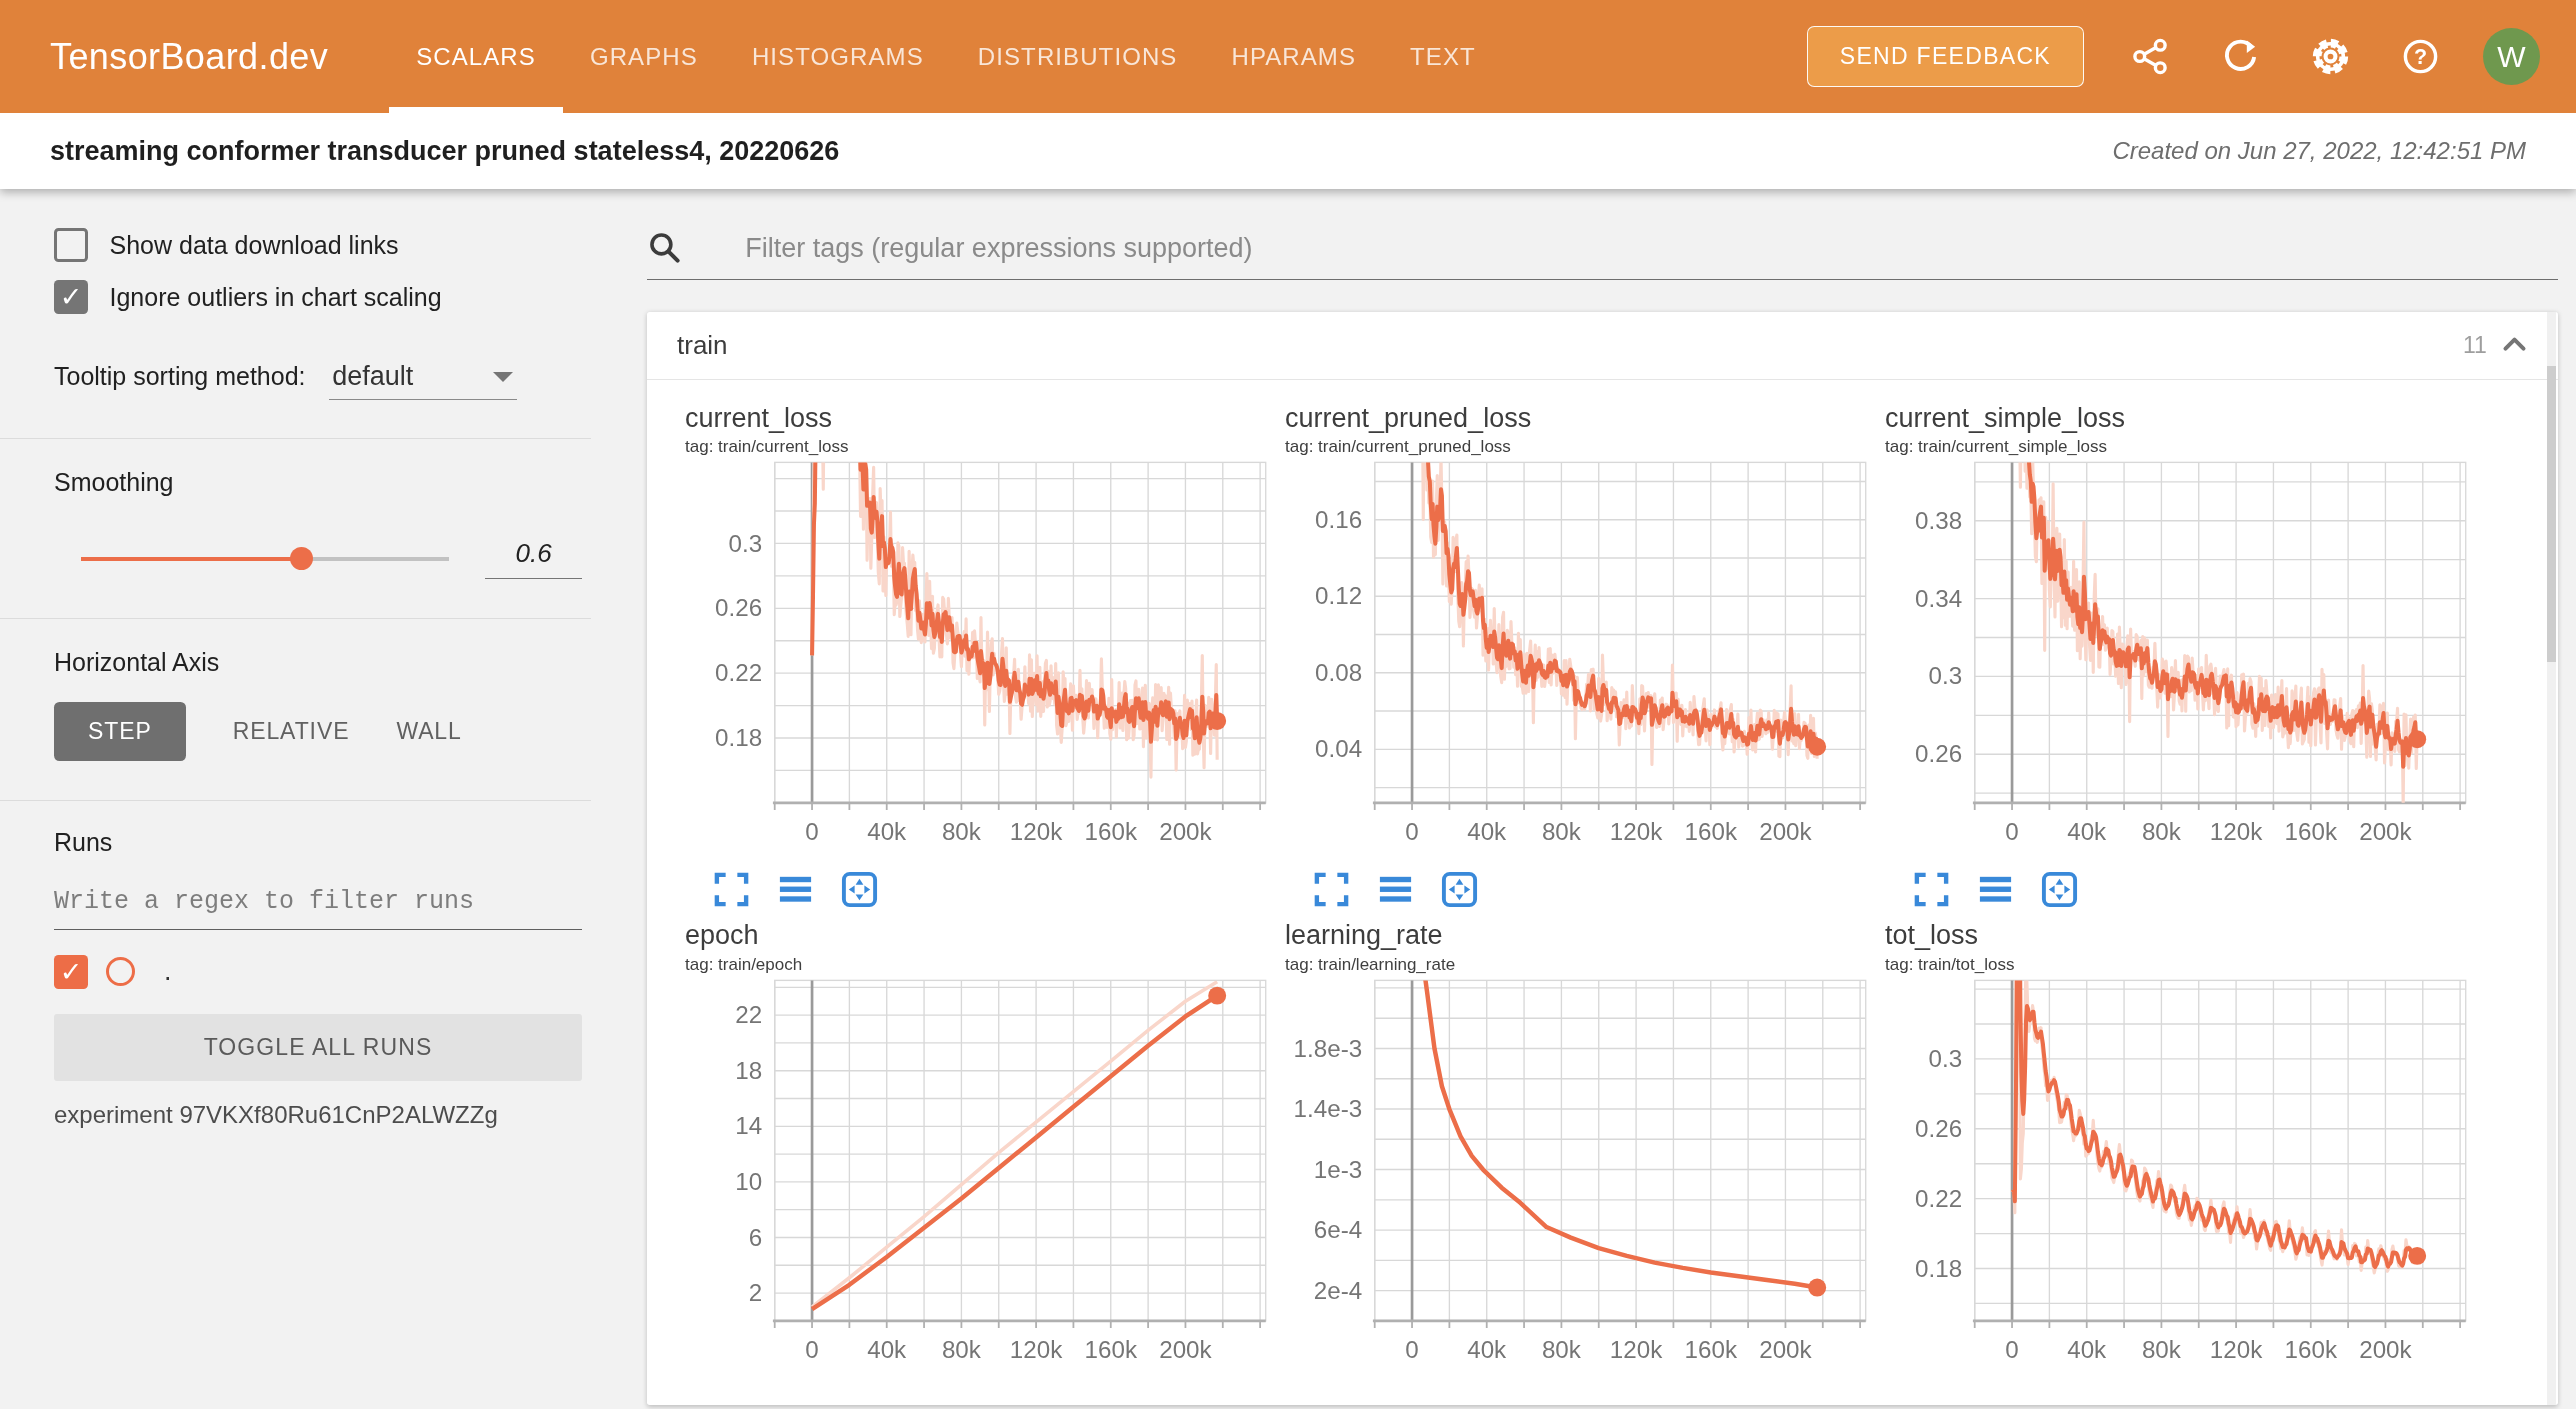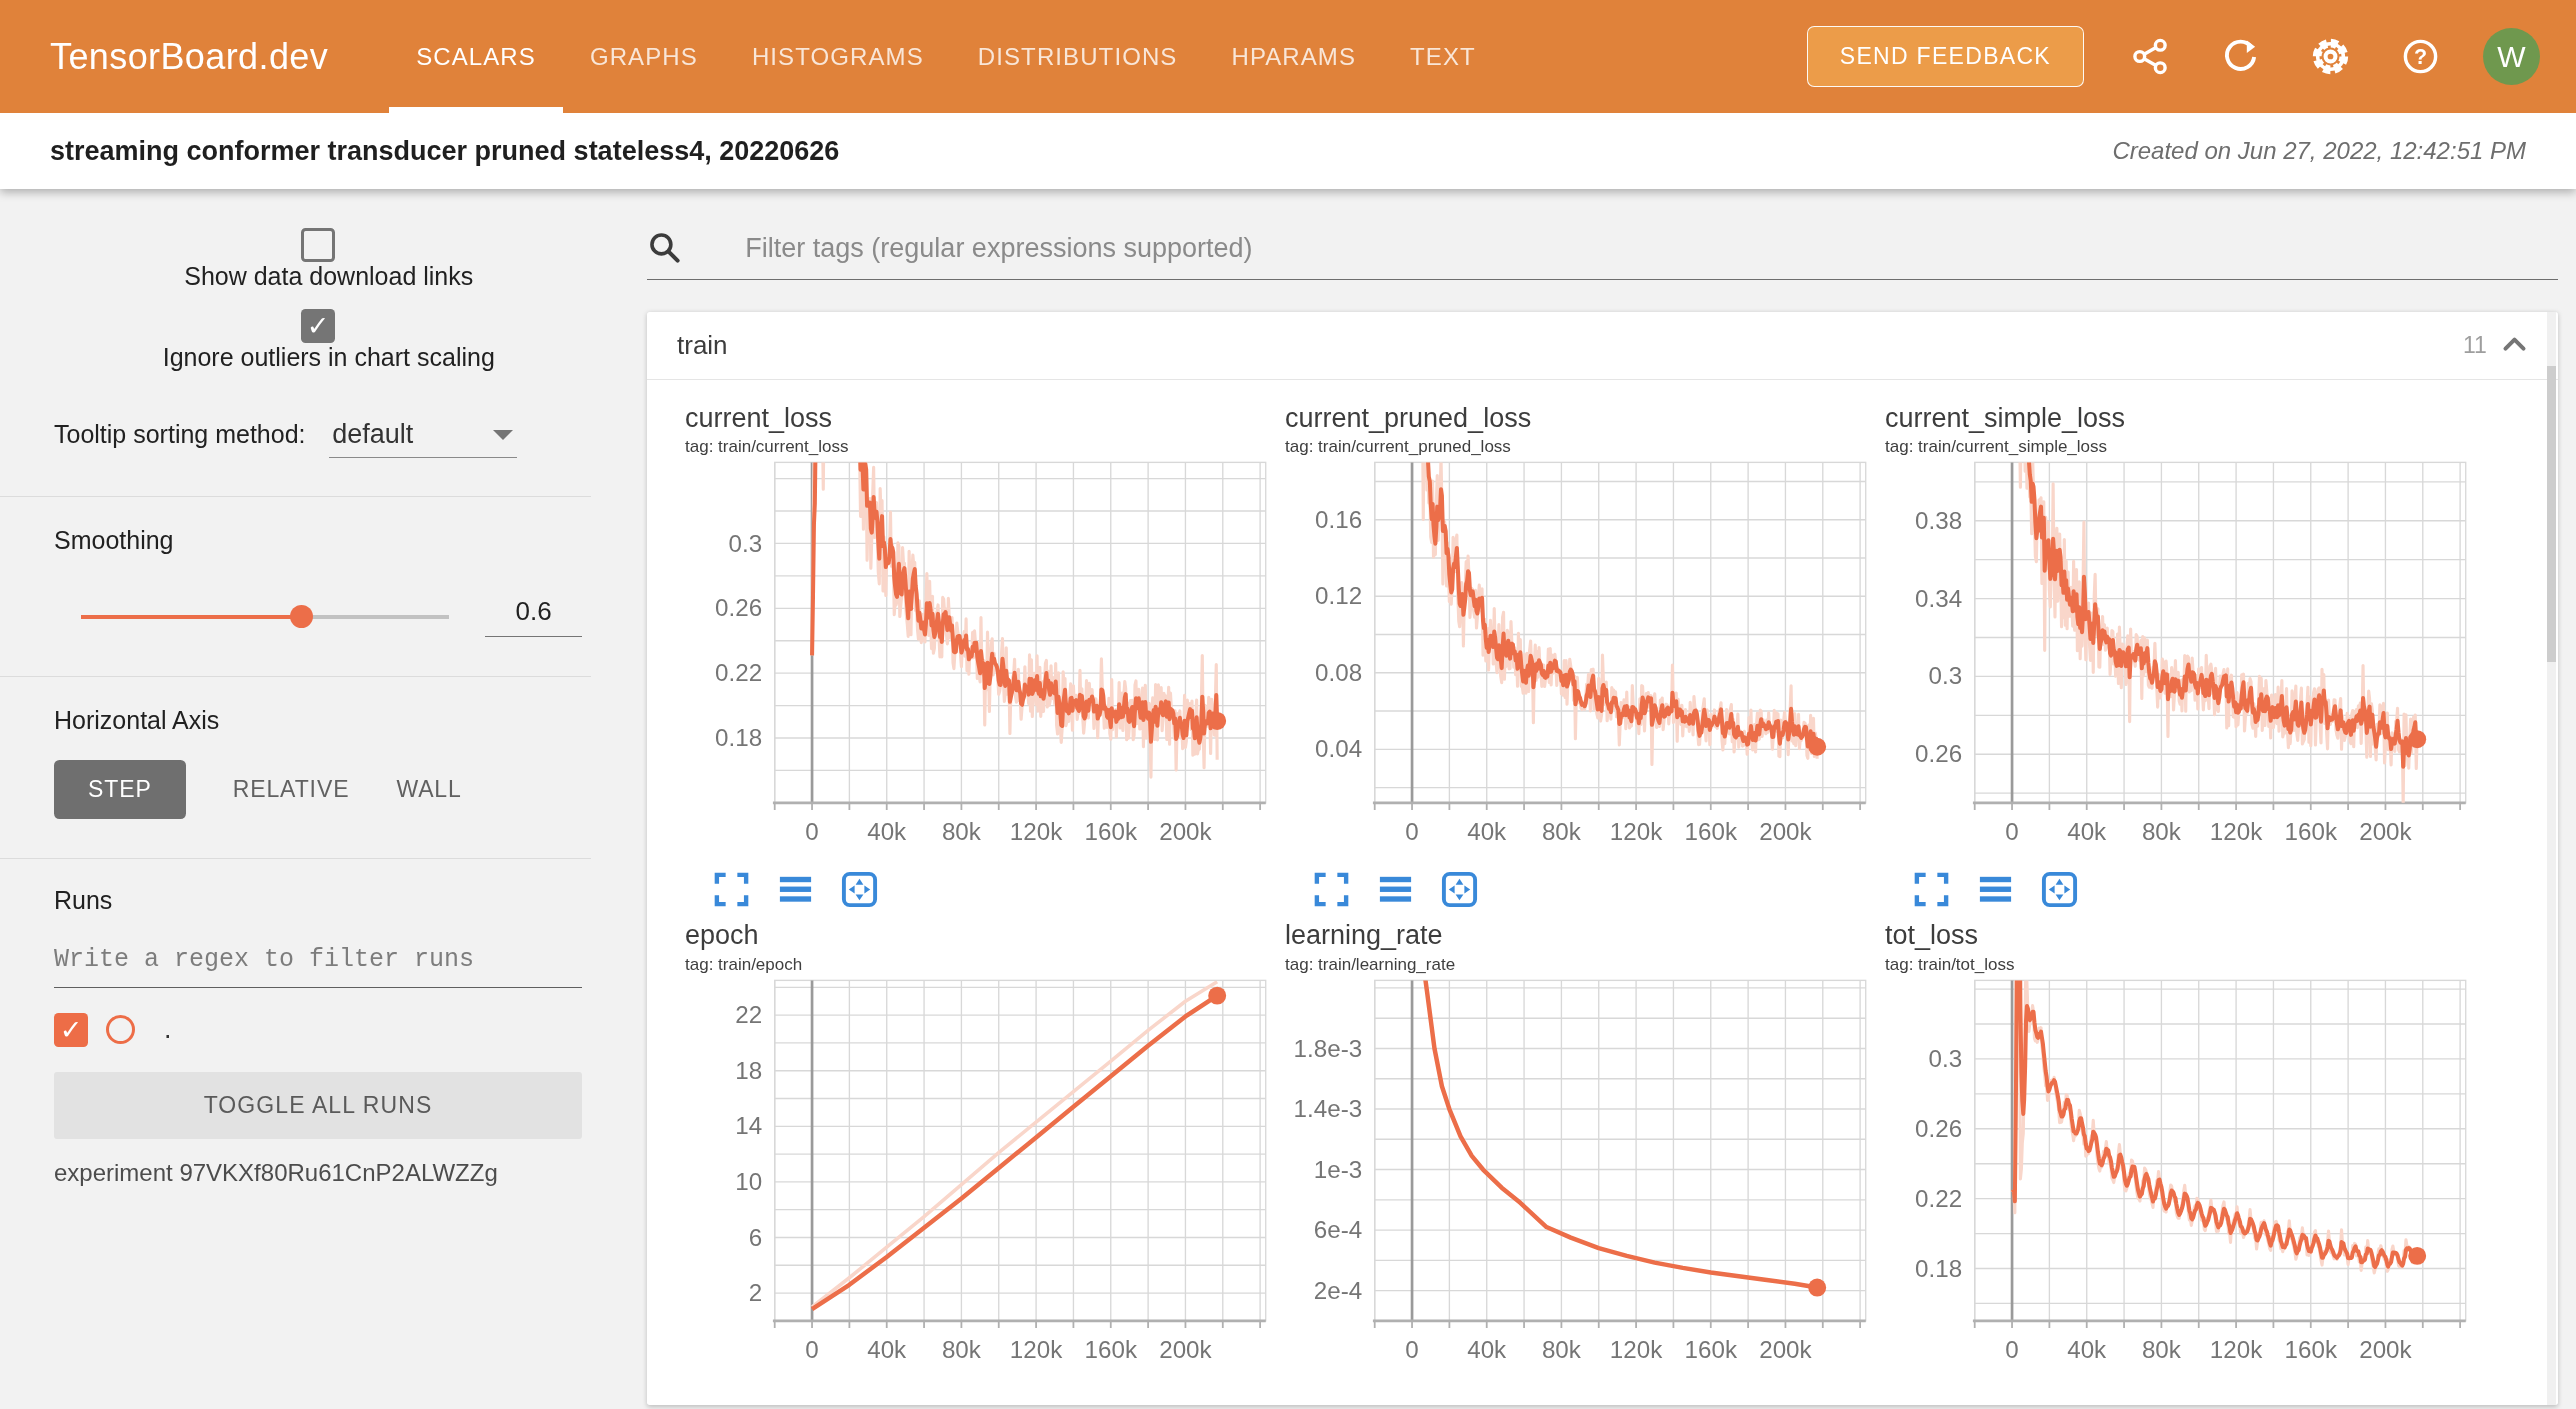--- a/index.html
+++ b/index.html
@@ -31,38 +31,38 @@
                padding: 4px 50px; box-shadow: 0 3.6px 9px rgba(0,0,0,0.28); position: relative; z-index: 20; }
   .exp-title { font-size: 27px; font-weight: 700; color: #1f1f1f; }
   .created { margin-left: auto; font-size: 24px; font-style: italic; color: #6e6e6e; }
 
   
   .body-row { display: flex; height: 1198px; }
   .sidebar { width: 591px; flex: none; padding-top: 39px; }
   .side-pad { padding: 0 9px 0 54px; }
   .divider { height: 0.9px; background: #dcdcdc; width: 100%; }
 
-  .chk-row { display: flex; align-items: center; margin-bottom: 18px; cursor: pointer; flex-direction: column; }
+  .chk-row { display: flex; align-items: center; margin-bottom: 18px; cursor: pointer; }
   .chk { width: 34px; height: 34px; border-radius: 4.5px; flex: none; display: flex;
          align-items: center; justify-content: center; font-size: 27px; color: #fff; }
   .chk.off { border: 3.6px solid #757575; background: transparent; }
   .chk.on  { background: #757575; }
   .chk.run { background: #ed6d47; }
   .chk-label { margin-left: 21.5px; font-size: 25px; color: #212121; }
 
   .tooltip-row { display: flex; align-items: flex-end; margin-top: 47px; }
   .tooltip-label { font-size: 25px; color: #212121; padding-bottom: 9px; }
   .dropdown { margin-left: 23px; width: 188px; border-bottom: 1.8px solid #8a8a8a;
               display: flex; align-items: center; padding: 0 3.6px 7.2px 3.6px; cursor: pointer; }
   .dropdown-value { font-size: 27px; color: #333; flex: 1; }
   .dd-arrow { width: 0; height: 0; border-left: 10px solid transparent;
               border-right: 10px solid transparent; border-top: 10.7px solid #757575; }
 
   .section-label { font-size: 25px; color: #212121; }
-  .slider-row { display: flex; align-items: center; margin-top: 41px; }
+  .slider-row { display: flex; align-items: center; margin-top: 41px; font-style: italic; }
   .slider { position: relative; width: 381px; height: 23px; margin-left: 27px; cursor: pointer; }
   .slider-track { position: absolute; top: 10px; left: 0; right: 0; height: 3.6px; background: #c2c2c2; }
   .slider-fill { position: absolute; top: 10px; left: 0; height: 3.6px; background: #ec6e49; }
   .slider-thumb { position: absolute; top: 0; width: 23px; height: 23px; border-radius: 50%;
                   background: #ec6e49; margin-left: -11.6px; }
   .slider-value { margin-left: 36px; width: 100px; text-align: center; font-size: 26px; color: #222;
                   border-bottom: 1.8px solid #757575; padding-bottom: 9px; }
 
   .axis-btns { display: flex; align-items: center; margin-top: 25px; }
   .axis-btn-solid { background: #6f6f6f; color: #fff; font-size: 23px; letter-spacing: 0.9px;

